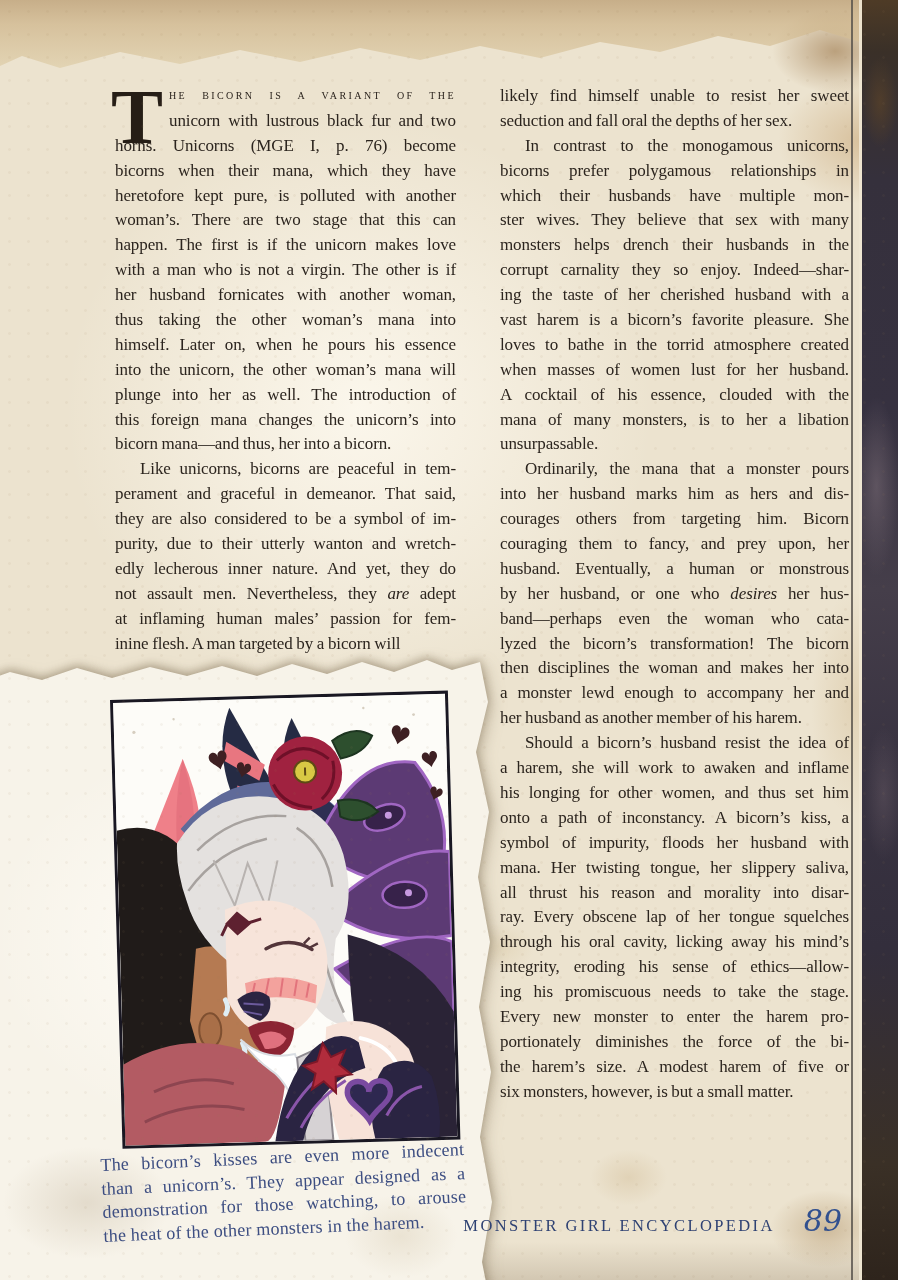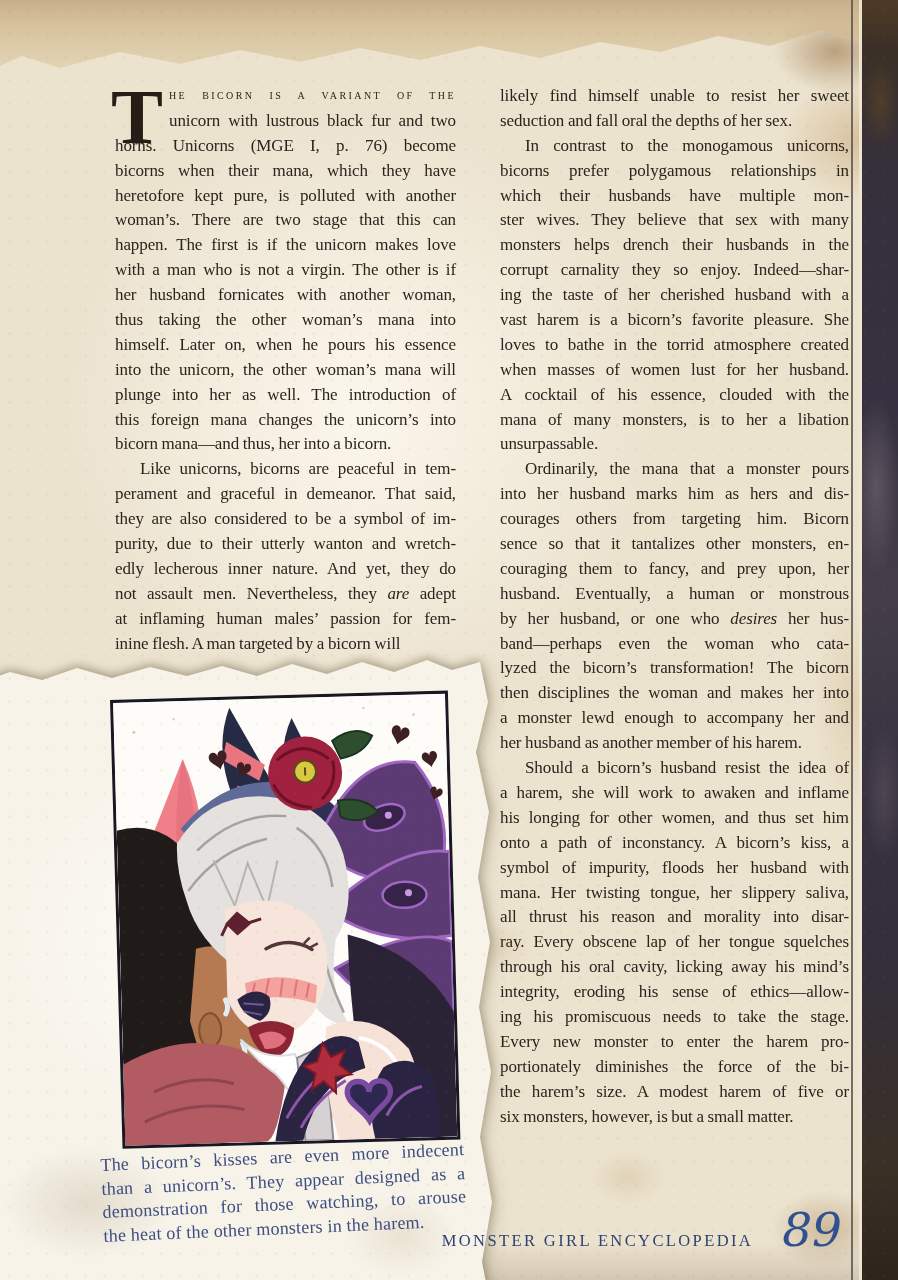--- a/index.html
+++ b/index.html
@@ -73,21 +73,21 @@
   .caption{
     position:absolute;left:118px;top:512px;width:364px;
     transform:rotate(-2.5deg);transform-origin:left top;
     color:#3d4e82;font-size:18px;line-height:23.5px;letter-spacing:.2px;
   }
   .cline{text-align:justify;text-align-last:justify;height:23.5px;}
   .cline.tlast{text-align-last:left;}
   
   .footer{position:absolute;top:1206px;right:56px;display:flex;align-items:baseline;gap:29px;}
   .footer-title{font-size:16.5px;letter-spacing:2.4px;color:#2f4273;}
-  .footer-num{font-size:47px;font-style:italic;font-family:"DejaVu Serif", serif;color:#31508f;line-height:1;}
+  .footer-num{font-size:30px;font-style:italic;font-family:"DejaVu Serif", serif;color:#31508f;line-height:1;}
 </style>
 </head>
 <body>
 
 <div class="page">
   <div class="top-stain"></div>
 
   <div class="col col-left">
     <div class="dropcap">T</div>
   <div class="tline lead-caps drop-gap">HE BICORN IS A VARIANT OF THE</div>
@@ -127,21 +127,20 @@
       <div class="tline">ing the taste of her cherished husband with a</div>
       <div class="tline">vast harem is a bicorn’s favorite pleasure. She</div>
       <div class="tline">loves to bathe in the torrid atmosphere created</div>
       <div class="tline">when masses of women lust for her husband.</div>
       <div class="tline">A cocktail of his essence, clouded with the</div>
       <div class="tline">mana of many monsters, is to her a libation</div>
       <div class="tline tlast">unsurpassable.</div>
       <div class="tline tind">Ordinarily, the mana that a monster pours</div>
       <div class="tline">into her husband marks him as hers and dis-</div>
       <div class="tline">courages others from targeting him. Bicorn</div>
-      <div class="tline">sence so that it tantalizes other monsters, en-</div>
       <div class="tline">couraging them to fancy, and prey upon, her</div>
       <div class="tline">husband. Eventually, a human or monstrous</div>
       <div class="tline">by her husband, or one who <i>desires</i> her hus-</div>
       <div class="tline">band—perhaps even the woman who cata-</div>
       <div class="tline">lyzed the bicorn’s transformation! The bicorn</div>
       <div class="tline">then disciplines the woman and makes her into</div>
       <div class="tline">a monster lewd enough to accompany her and</div>
       <div class="tline tlast">her husband as another member of his harem.</div>
       <div class="tline tind">Should a bicorn’s husband resist the idea of</div>
       <div class="tline">a harem, she will work to awaken and inflame</div>

